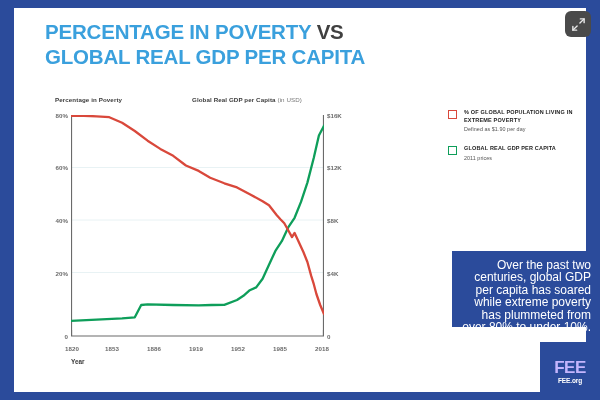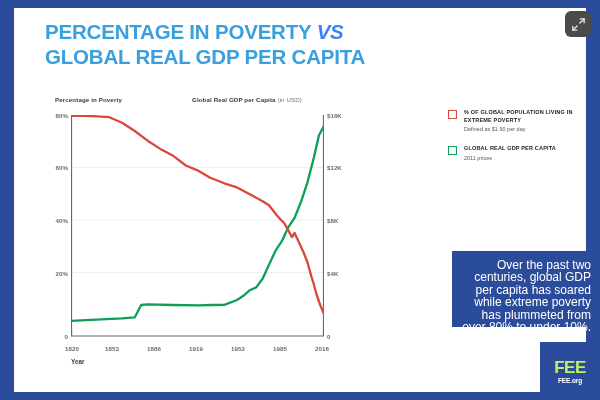--- a/index.html
+++ b/index.html
@@ -26,21 +26,21 @@
   #title {
     position: absolute;
     left: 31px; top: 11px;
     width: 420px;
     font-size: 20.5px;
     font-weight: bold;
     line-height: 25px;
     letter-spacing: -0.2px;
     color: #3aa0dd;
   }
-  #title .vs { color: #3b82f6; font-style: italic; }
+  #title .vs { color: #404040; }
 
   
   #expand-btn {
     position: absolute;
     left: 565px; top: 11px;
     width: 26px; height: 26px;
     border-radius: 6px;
     background: #4a4a4a;
     display: flex; align-items: center; justify-content: center;
   }
@@ -126,21 +126,21 @@
   
   #logo {
     position: absolute;
     right: 0px; bottom: 0px;
     width: 60px; height: 58px;
     background: #2b4b9b;
     display: flex; flex-direction: column;
     align-items: center; justify-content: center;
   }
   #logo .fee {
-    color: #bef264; font-weight: bold; font-size: 17px;
+    color: #c4b5fd; font-weight: bold; font-size: 17px;
     letter-spacing: -0.5px; line-height: 17px;
   }
   #logo .feeorg {
     color: #ffffff; font-weight: bold; font-size: 6.5px;
     letter-spacing: -0.1px; margin-top: 1px;
   }
 </style>
 </head>
 <body>
 

